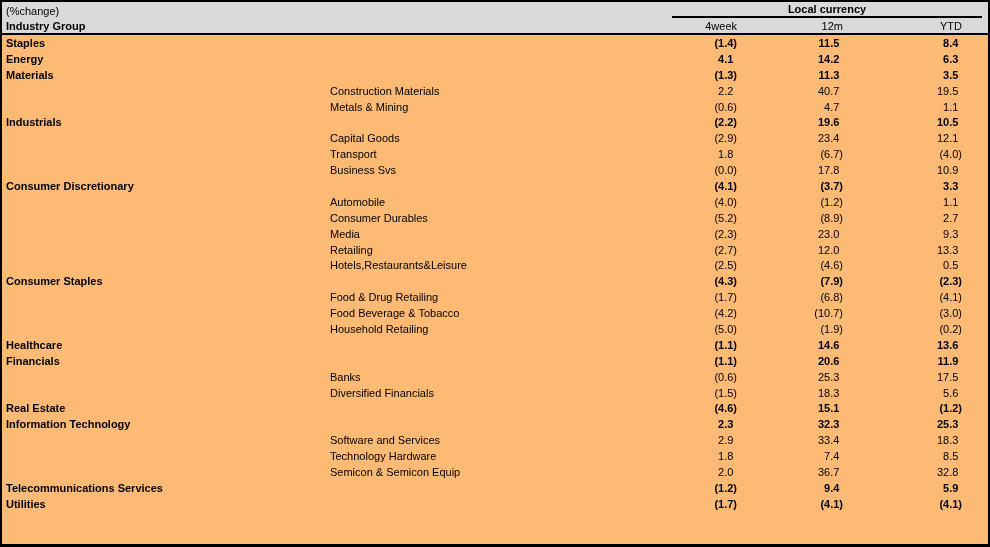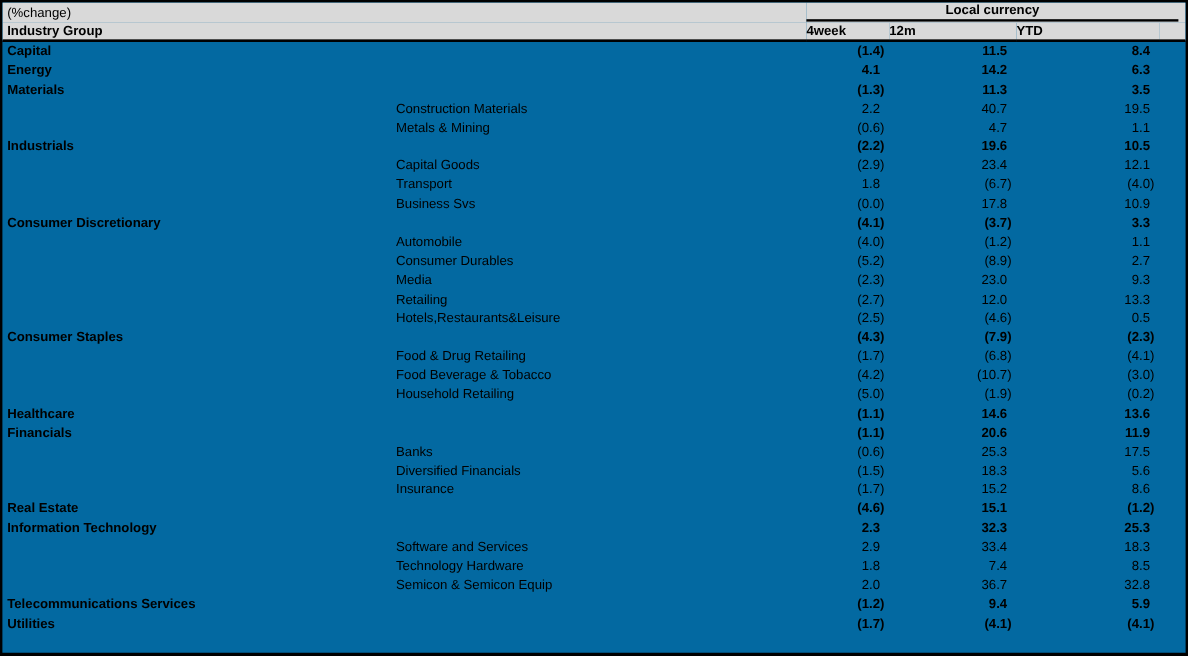--- a/index.html
+++ b/index.html
@@ -6,21 +6,21 @@
     margin: 0;
     padding: 0;
     background: #ffffff;
     font-family: "Liberation Sans", sans-serif;
     -webkit-font-smoothing: none;
   }
   .report {
     width: 990px;
     height: 547px;
     box-sizing: border-box;
-    background: #0369a1;
+    background: #fdba74;
     border-left: 2px solid #000;
     border-right: 2px solid #000;
     border-top: 2px solid #000;
     border-bottom: 3px solid #000;
     overflow: hidden;
   }
   table {
     border-collapse: collapse;
     table-layout: fixed;
     width: 986px;
@@ -45,21 +45,21 @@
   .pct-label { padding-left: 4px; font-weight: normal; }
   .currency-cell { padding: 0; }
   .currency-inner {
     text-align: center;
     font-weight: bold;
     border-bottom: 2px solid #000;
     margin-right: 6px;
     padding-bottom: 1px;
   }
   .industry-label { padding-left: 4px; font-weight: bold; }
-  th.num-head { font-weight: bold; padding-right: 4px; }
+  th.num-head { text-align: right; font-weight: normal; padding-right: 4px; }
 
   tbody td {
     height: 15.9px;
     padding: 0;
     white-space: nowrap;
     overflow: hidden;
     vertical-align: middle;
   }
   td.label { padding-left: 4px; }
   tr.group td { font-weight: bold; }
@@ -89,21 +89,21 @@
       <tr class="hrow2">
         <th class="industry-label">Industry Group</th>
         <th class="num-head">4week</th>
         <th class="num-head">12m</th>
         <th class="num-head">YTD</th>
         <th></th>
       </tr>
     </thead>
     <tbody>
         <tr class="group">
-          <td class="label">Capital</td>
+          <td class="label">Staples</td>
           <td class="num">(1.4)</td>
           <td class="num">11.5<span class="ph">)</span></td>
           <td class="num">8.4<span class="ph">)</span></td>
           <td></td>
         </tr>
         <tr class="group">
           <td class="label">Energy</td>
           <td class="num">4.1<span class="ph">)</span></td>
           <td class="num">14.2<span class="ph">)</span></td>
           <td class="num">6.3<span class="ph">)</span></td>
@@ -247,27 +247,20 @@
           <td class="num">(0.6)</td>
           <td class="num">25.3<span class="ph">)</span></td>
           <td class="num">17.5<span class="ph">)</span></td>
           <td></td>
         </tr>
         <tr class="sub">
           <td class="label">Diversified Financials</td>
           <td class="num">(1.5)</td>
           <td class="num">18.3<span class="ph">)</span></td>
           <td class="num">5.6<span class="ph">)</span></td>
-          <td></td>
-        </tr>
-        <tr class="sub">
-          <td class="label">Insurance</td>
-          <td class="num">(1.7)</td>
-          <td class="num">15.2<span class="ph">)</span></td>
-          <td class="num">8.6<span class="ph">)</span></td>
           <td></td>
         </tr>
         <tr class="group">
           <td class="label">Real Estate</td>
           <td class="num">(4.6)</td>
           <td class="num">15.1<span class="ph">)</span></td>
           <td class="num">(1.2)</td>
           <td></td>
         </tr>
         <tr class="group">

